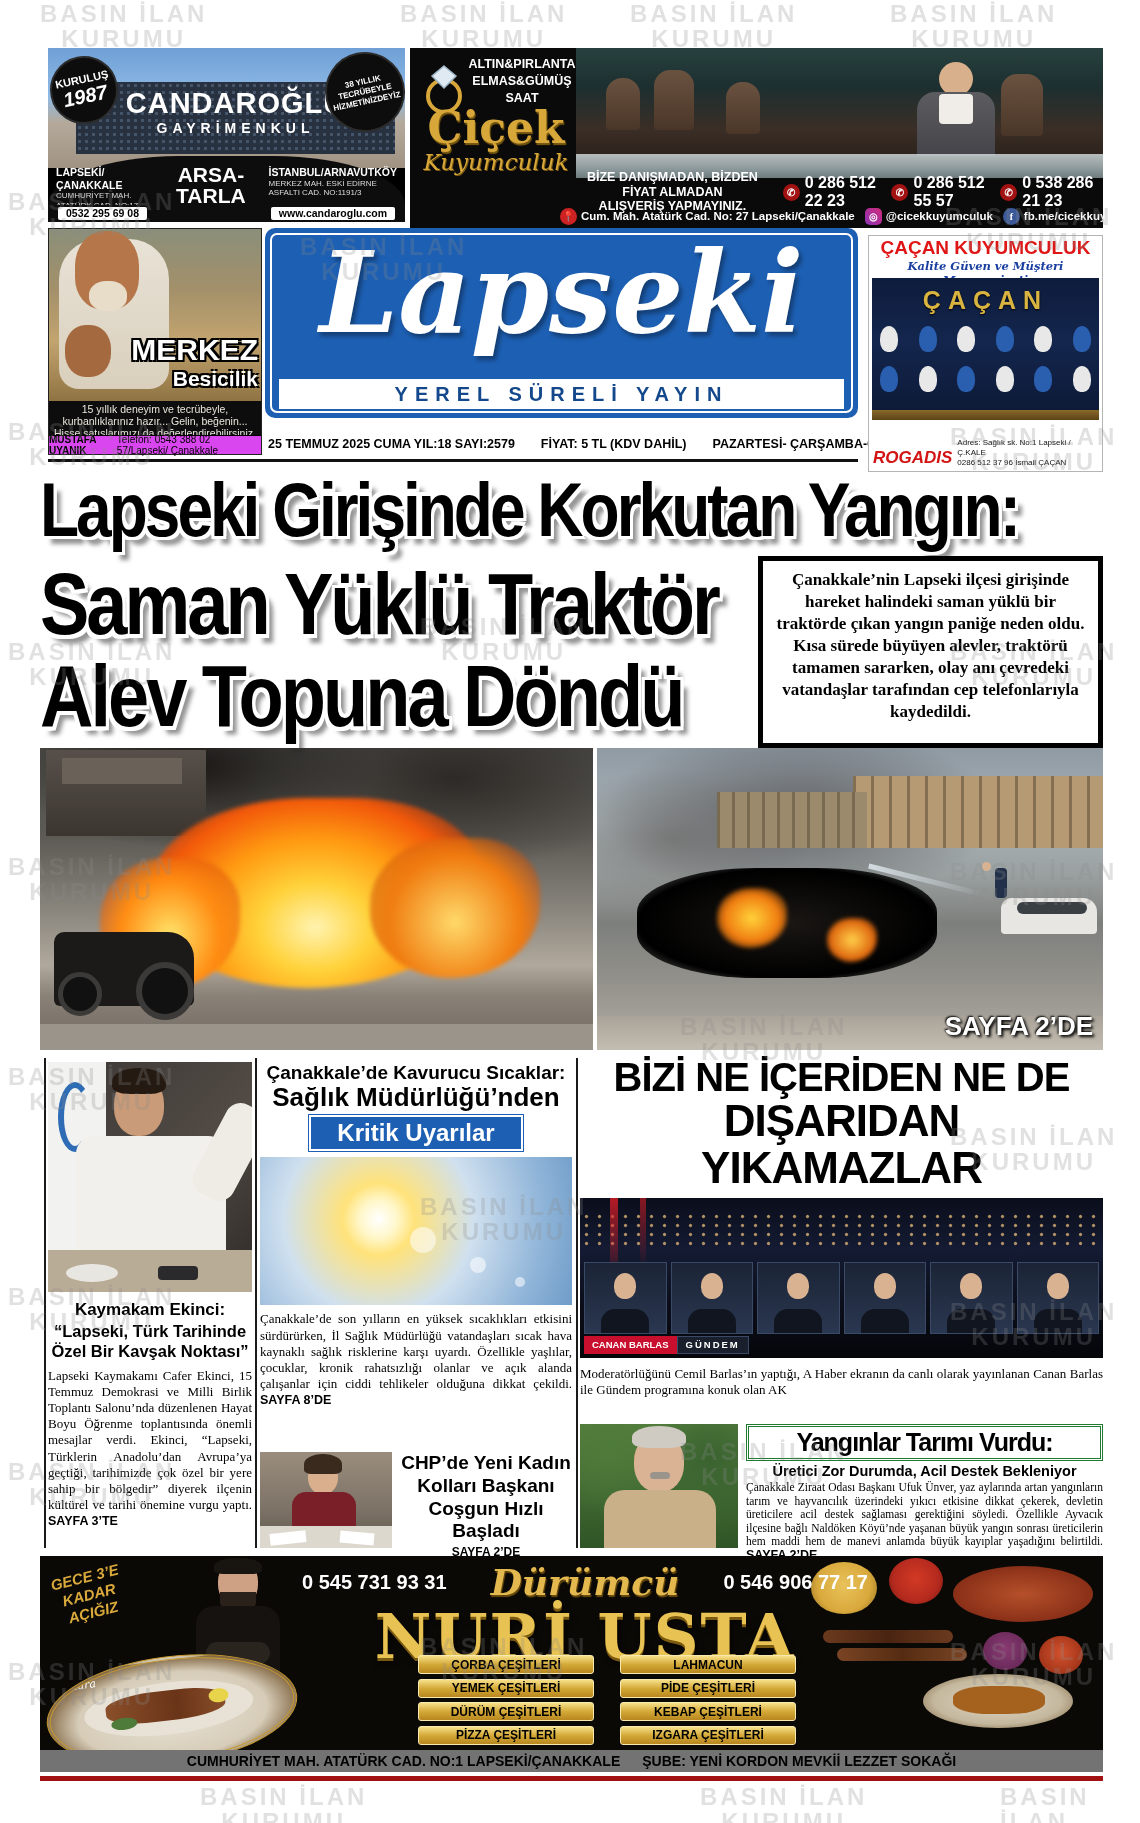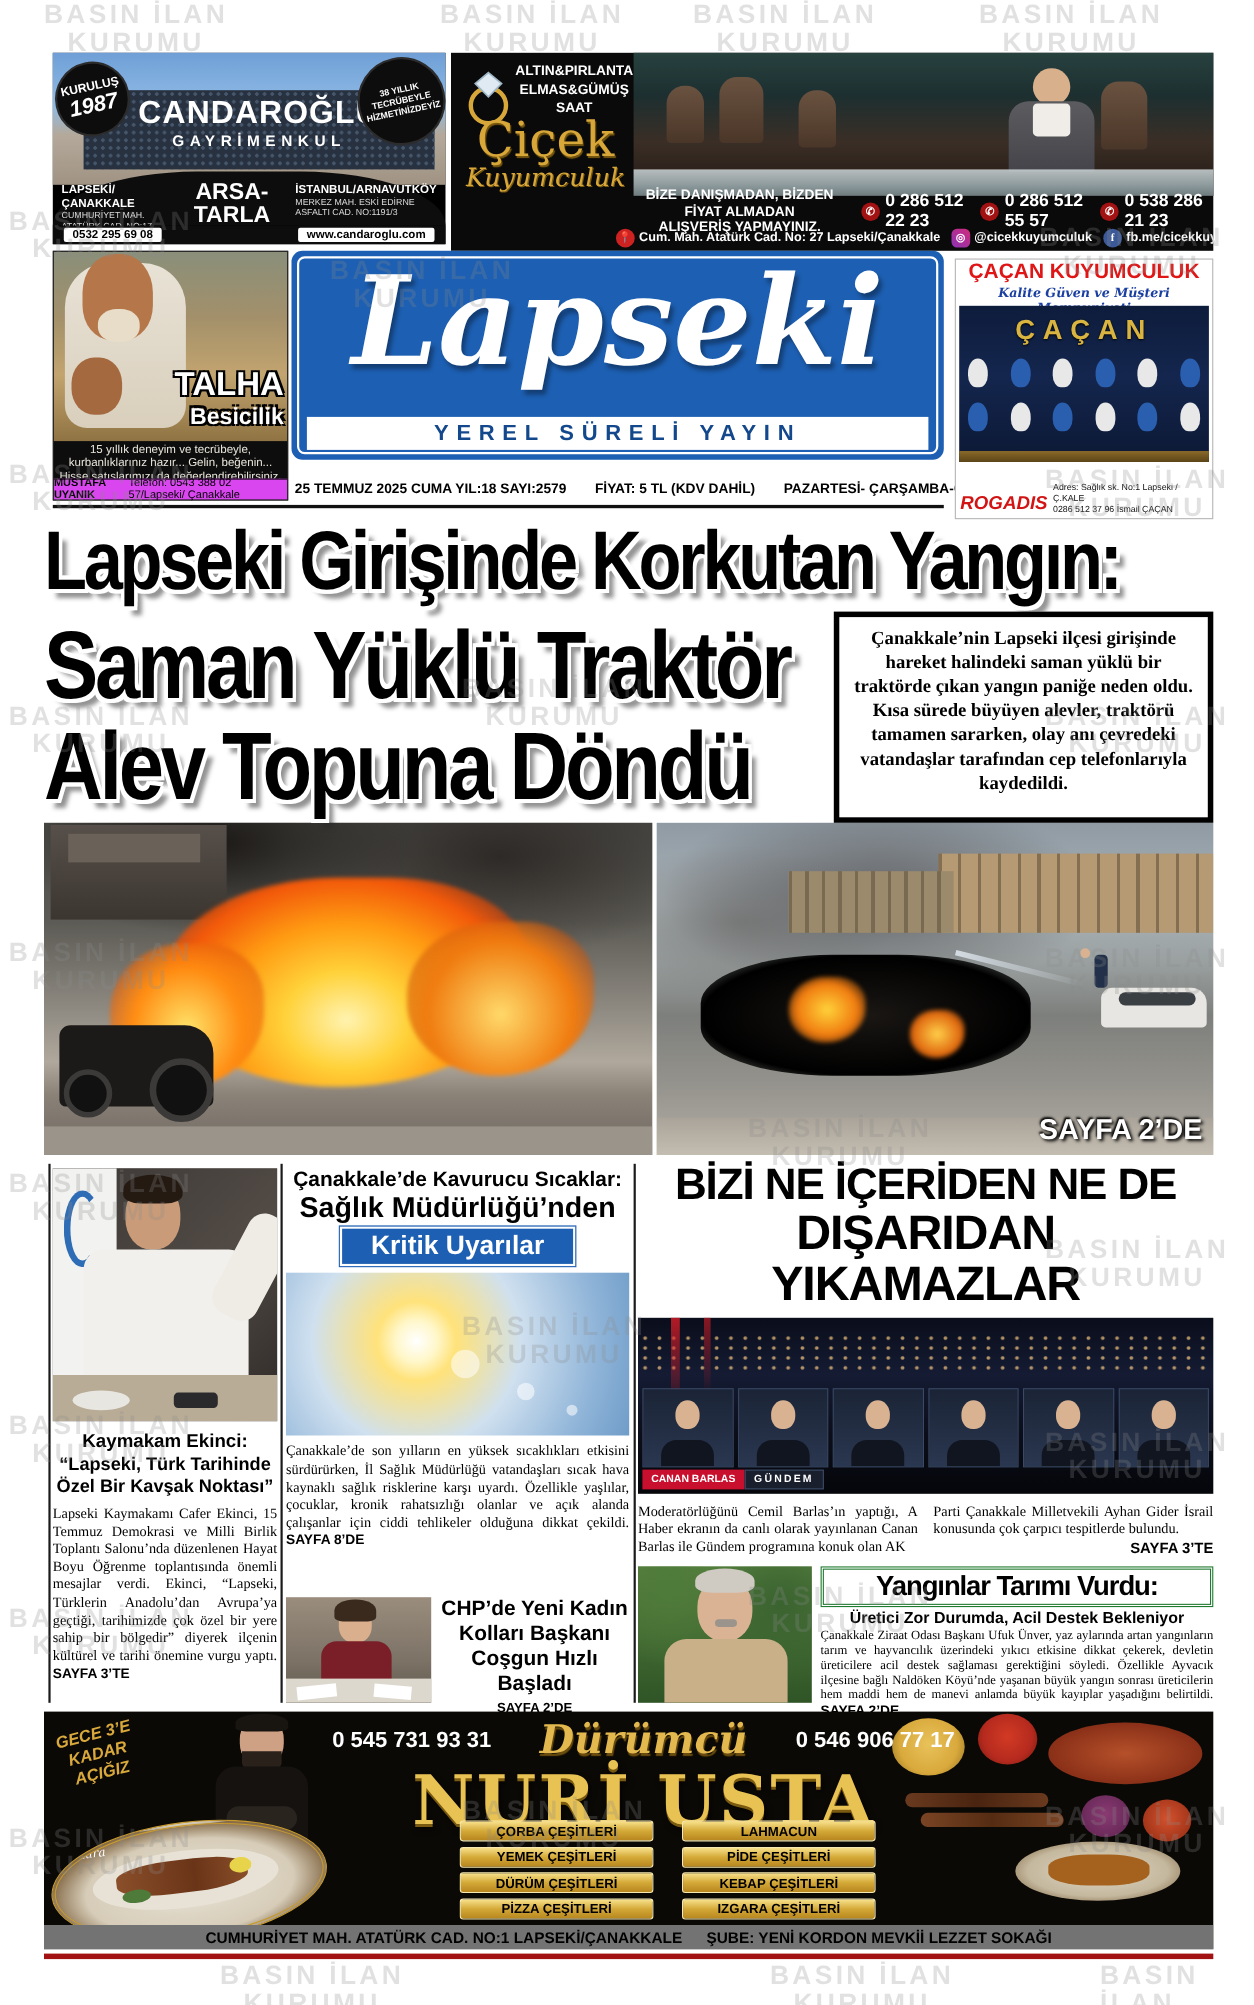--- a/index.html
+++ b/index.html
@@ -45,21 +45,21 @@
      display:flex;justify-content:space-between;align-items:center;padding:0 10px;}
   .cnd-chip{background:#fff;color:#000;font-weight:bold;font-size:10.5px;padding:0px 8px;
      border-radius:2px;line-height:13px;}
 
   
   #ad-cicek{left:410px;top:48px;width:693px;height:180px;background:#0a0a0a;}
   .cck-products{position:absolute;left:58px;top:8px;width:108px;text-align:center;color:#fff;
      font-weight:bold;font-size:12.5px;line-height:1.35;}
   .cck-brand{position:absolute;left:6px;top:58px;width:160px;text-align:center;
      font-family:"DejaVu Serif","Liberation Serif",serif;color:#d8a73a;}
-  .cck-brand .b1{font-size:44px;font-weight:normal;line-height:1.0;text-shadow:1px 2px 1px #7a5a10;}
+  .cck-brand .b1{font-size:44px;font-weight:bold;line-height:1.0;text-shadow:1px 2px 1px #7a5a10;}
   .cck-brand .b2{font-size:23px;font-style:italic;line-height:1.1;text-shadow:1px 1px 0 #7a5a10;}
   .cck-photo{position:absolute;left:166px;top:0;right:0;height:130px;
      background:linear-gradient(180deg,#27413f 0%,#1d2f30 30%,#3a2e26 62%,#241a14 100%);}
   .bust{position:absolute;width:34px;height:52px;background:linear-gradient(180deg,#6a5240,#4a3628);
      border-radius:16px 16px 4px 4px;}
   .cck-counter{position:absolute;left:0;right:0;bottom:0;height:24px;
      background:linear-gradient(180deg,#cfd8da,#9fb0b4 60%,#7c8d91);opacity:.85;}
   .cck-row1{position:absolute;left:166px;right:6px;top:130px;height:28px;display:flex;
      align-items:center;}
   .cck-slogan{color:#fff;font-weight:bold;font-size:12.5px;line-height:1.15;text-align:center;width:268px;}
@@ -336,21 +336,21 @@
   </div>
 </div>
 
 <div class="abs" id="ad-talha">
   <div class="tal-photo">
     <div class="shape" style="left:10px;top:10px;width:110px;height:150px;background:linear-gradient(180deg,#e8e2d6,#d9cfbc);border-radius:40px 40px 20px 20px;"></div>
     <div class="shape" style="left:26px;top:2px;width:64px;height:78px;background:#b5764a;border-radius:45% 45% 40% 40%;"></div>
     <div class="shape" style="left:40px;top:52px;width:38px;height:30px;background:#e8ddc9;border-radius:45%;"></div>
     <div class="shape" style="left:16px;top:96px;width:46px;height:52px;background:#a5693f;border-radius:45%;"></div>
   </div>
-  <div class="tal-title">TALHA</div>
+  <div class="tal-title">MERKEZ</div>
   <div class="tal-sub">Besicilik</div>
   <div class="tal-text">15 yıllık deneyim ve tecrübeyle, kurbanlıklarınız hazır... Gelin, beğenin... Hisse satışlarımızı da değerlendirebilirsiniz.</div>
   <div class="tal-strip">
     <span class="n">MUSTAFA UYANIK</span>
     <span class="i">Telefon: 0543 388 02 57/Lapseki/ Çanakkale</span>
   </div>
 </div>
 
 <div class="abs" id="masthead">
   <div class="mh-inner"></div>
@@ -514,24 +514,20 @@
           <div class="tv-torso"></div>
         </div>
     </div>
     <div class="tv-banner">
       <div class="tv-red">CANAN BARLAS</div>
       <div class="tv-dark">GÜNDEM</div>
     </div>
   </div>
   <div class="bizi-captions">
     <p class="body-text col" style="margin:0;">Moderatörlüğünü Cemil Barlas’ın yaptığı, A Haber ekranın da canlı olarak yayınlanan Canan Barlas ile Gündem programına konuk olan AK</p>
-    <div class="col">
-      <p class="body-text" style="margin:0;">Parti Çanakkale Milletvekili Ayhan Gider İsrail konusunda çok çarpıcı tespitlerde bulundu.</p>
-      <div class="bizi-ref">SAYFA 3’TE</div>
-    </div>
   </div>
 </div>
 
 <div class="abs" id="story-yanginlar">
   <div id="unver-photo">
     <div class="shape" style="left:54px;top:10px;width:50px;height:58px;border-radius:46%;background:#d9b394;"></div>
     <div class="shape" style="left:52px;top:2px;width:54px;height:22px;border-radius:50% 50% 30% 30%;background:#cfcac2;"></div>
     <div class="shape" style="left:70px;top:48px;width:20px;height:7px;border-radius:4px;background:#9a948c;"></div>
     <div class="shape" style="left:24px;top:66px;width:112px;height:58px;border-radius:20px 20px 0 0;background:#c9b089;"></div>
   </div>

